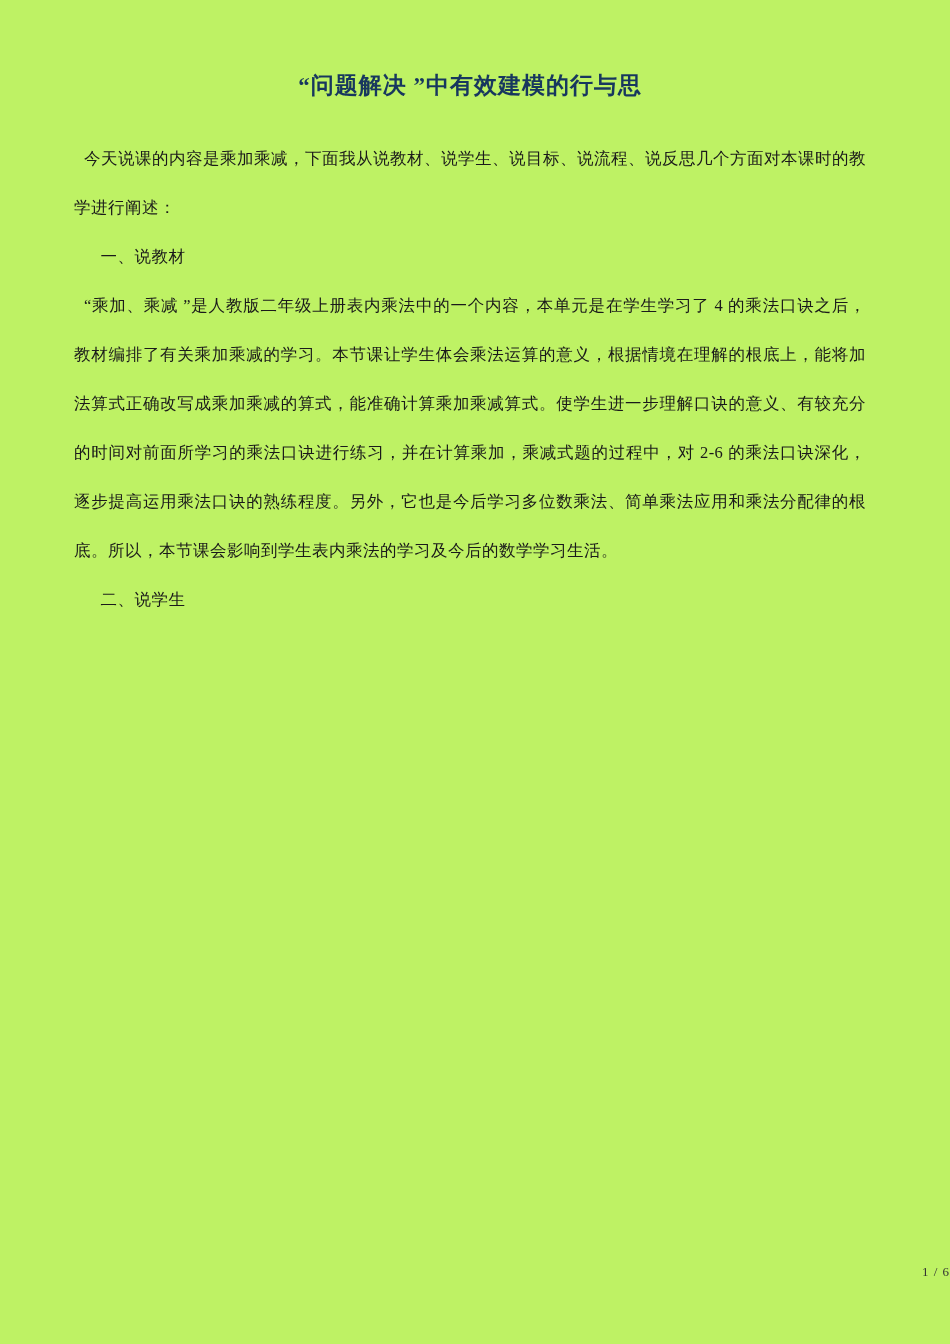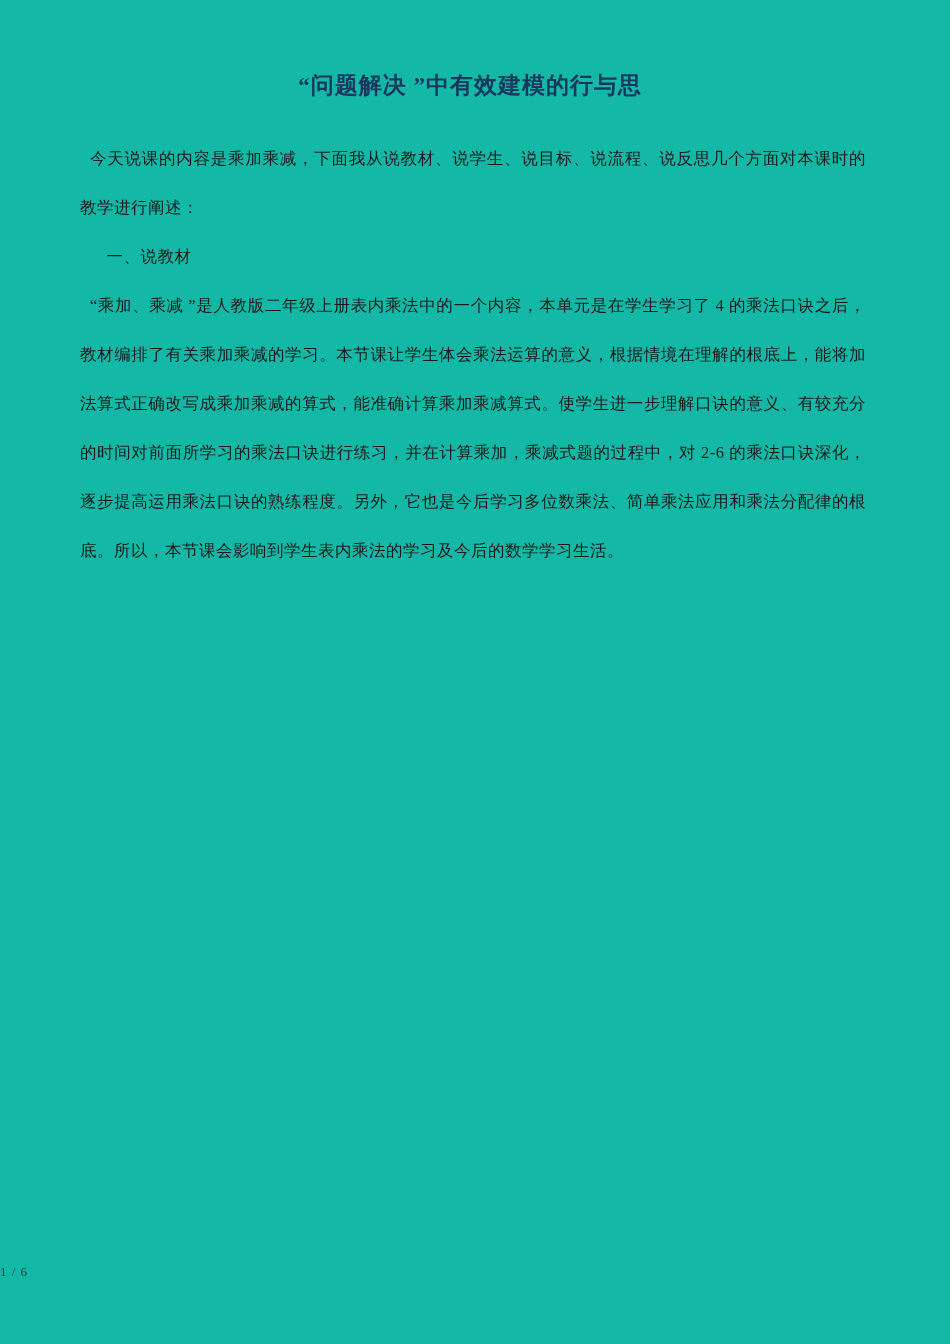--- a/index.html
+++ b/index.html
@@ -5,60 +5,59 @@
   html, body {
     margin: 0;
     padding: 0;
     background: #ffffff;
   }
   .doc-page {
     position: relative;
     width: 950px;
     height: 1344px;
     margin: 0 auto;
-    background: #14b8a6;
+    background: #bef264;
     box-sizing: border-box;
     padding: 66px 84px 0 74px;
     font-family: "Liberation Serif", "DejaVu Serif", serif;
     color: #1a1a1a;
     overflow: hidden;
   }
   .doc-title {
     text-align: center;
     font-size: 23px;
     font-weight: bold;
     color: #17375e;
     letter-spacing: 1px;
     margin: 0 0 28px 0;
     line-height: 40px;
   }
   .doc-body {
     font-size: 16.5px;
-    margin-left: 6px;
   }
   .para {
     margin: 0;
     text-align: justify;
     line-height: 49px;
     text-indent: 0.6em;
     letter-spacing: 0.5px;
   }
   .heading {
     margin: 0;
     font-weight: normal;
     line-height: 49px;
     text-indent: 1.6em;
     letter-spacing: 0.5px;
   }
   .page-footer {
     position: absolute;
     left: 0;
     right: 0;
     bottom: 64px;
-    text-align: left;
+    text-align: right;
     font-size: 13px;
     color: #333333;
     letter-spacing: 1px;
   }
 </style>
 </head>
 <body>
 
 <div class="doc-page">
 
@@ -67,19 +66,20 @@
   <div class="doc-body">
 
     <p class="para">今天说课的内容是乘加乘减，下面我从说教材、说学生、说目标、说流程、说反思几个方面对本课时的教学进行阐述：</p>
 
     <p class="heading">一、说教材</p>
 
     <p class="para">“乘加、乘减 ”是人教版二年级上册表内乘法中的一个内容，本单元是在学生学习了 4 的乘法口诀之后，教材编排了有关乘加乘减的学习。本节课让学生体会乘法运算的意义，根据情境在理解的根底上，能将加法算式正确改写成乘加乘减的算式，能准确计算乘加乘减算式。使学生进一步理解口诀的意义、有较充分的时间对前面所学习的乘法口诀进行练习，并在计算乘加，乘减式题的过程中，对 2-6 的乘法口诀深化，逐步提高运用乘法口诀的熟练程度。另外，它也是今后学习多位数乘法、简单乘法应用和乘法分配律的根底。所以，本节课会影响到学生表内乘法的学习及今后的数学学习生活。</p>
 
 
 
+    <p class="heading">二、说学生</p>
 
 
   </div>
 
   <div class="page-footer">1 / 6</div>
 
 </div>
 
 </body></html>

